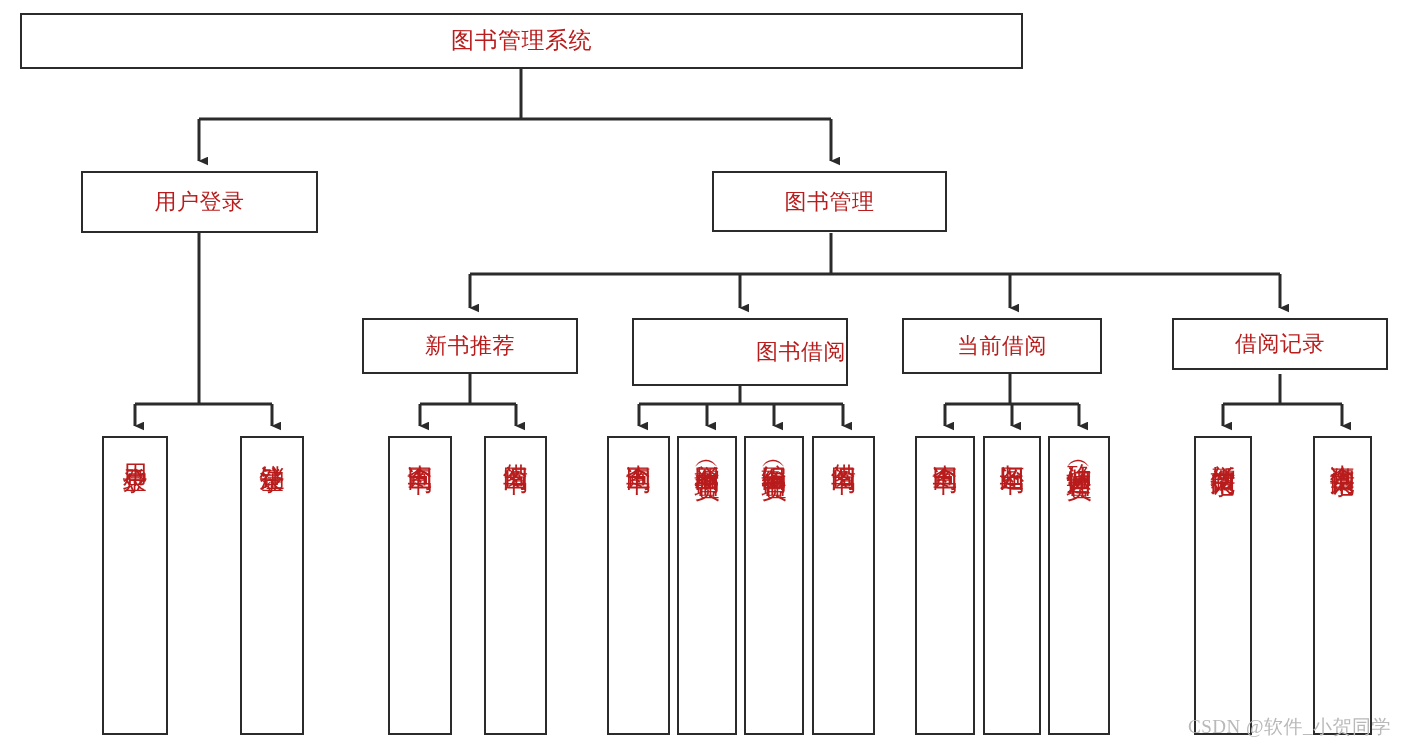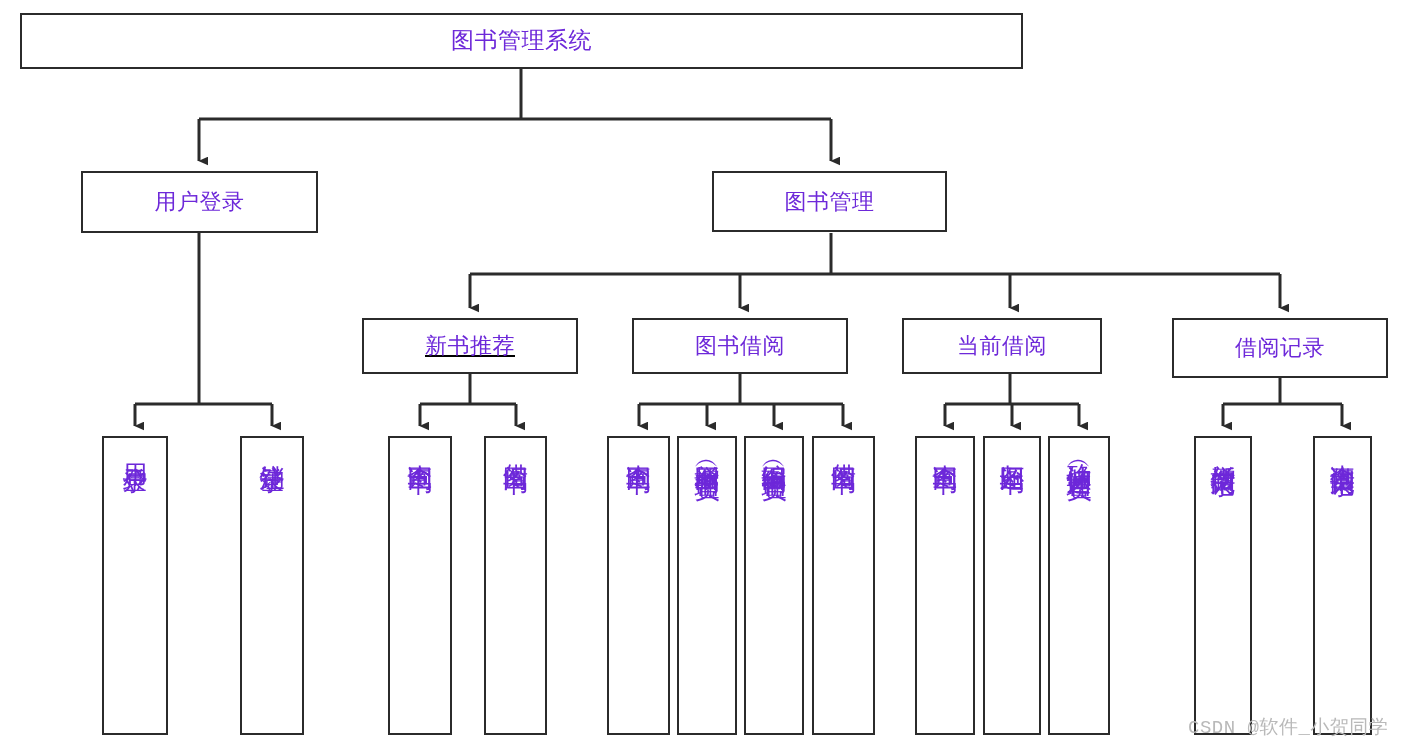--- a/index.html
+++ b/index.html
@@ -31,21 +31,21 @@
     position: absolute;
     box-sizing: border-box;
     background: #ffffff;
     border: 2px solid #2b2b2b;
     display: flex;
     align-items: center;
     justify-content: center;
     overflow: hidden;
   }
   .node-label {
-    color: #6d28d9;
+    color: #b91c1c;
     text-align: center;
     line-height: 1.18;
     white-space: pre;
   }
   .node.horizontal .node-label {
     font-size: 22px;
     letter-spacing: 0.5px;
   }
   .node.root .node-label {
     font-size: 23px;
@@ -61,21 +61,21 @@
     font-size: 25px;
     letter-spacing: 2px;
     line-height: 1.0;
   }
   .watermark {
     position: absolute;
     color: #b9b9b9;
     font-size: 19px;
     white-space: nowrap;
     letter-spacing: 0.5px;
-    font-family: Liberation Mono, monospace;
+    font-family: Liberation Serif, serif;
   }
 </style>
 </head>
 <body>
 
 <div id="diagram-root">
 
   <svg class="connectors" viewBox="0 0 1405 747" xmlns="http://www.w3.org/2000/svg">
     <defs>
       <marker id="arrowhead" markerWidth="9" markerHeight="10" refX="4.5" refY="9.4" orient="auto" markerUnits="userSpaceOnUse">
@@ -131,30 +131,30 @@
     <span class="node-label">图书管理系统</span>
   </div>
 
   <div class="node horizontal" style="left: 81px; top: 171px; width: 237px; height: 62px;">
     <span class="node-label">用户登录</span>
   </div>
   <div class="node horizontal" style="left: 712px; top: 171px; width: 235px; height: 61px;">
     <span class="node-label">图书管理</span>
   </div>
 
-  <div class="node horizontal" style="left: 362px; top: 318px; width: 216px; height: 56px; text-decoration: underline;">
+  <div class="node horizontal" style="left: 362px; top: 318px; width: 216px; height: 56px;">
     <span class="node-label">新书推荐</span>
   </div>
-  <div class="node horizontal" style="left: 632px; top: 318px; width: 216px; height: 56px;">
+  <div class="node horizontal" style="left: 632px; top: 318px; width: 216px; height: 68px; justify-content: flex-end;">
     <span class="node-label">图书借阅</span>
   </div>
   <div class="node horizontal" style="left: 902px; top: 318px; width: 200px; height: 56px;">
     <span class="node-label">当前借阅</span>
   </div>
-  <div class="node horizontal" style="left: 1172px; top: 318px; width: 216px; height: 60px;">
+  <div class="node horizontal" style="left: 1172px; top: 318px; width: 216px; height: 52px;">
     <span class="node-label">借阅记录</span>
   </div>
 
   <div class="node vertical" style="left: 102px; top: 436px; width: 66px; height: 299px;">
     <span class="node-label">用户登录</span>
   </div>
   <div class="node vertical" style="left: 240px; top: 436px; width: 64px; height: 299px;">
     <span class="node-label">注销登录</span>
   </div>
   <div class="node vertical" style="left: 388px; top: 436px; width: 64px; height: 299px;">

